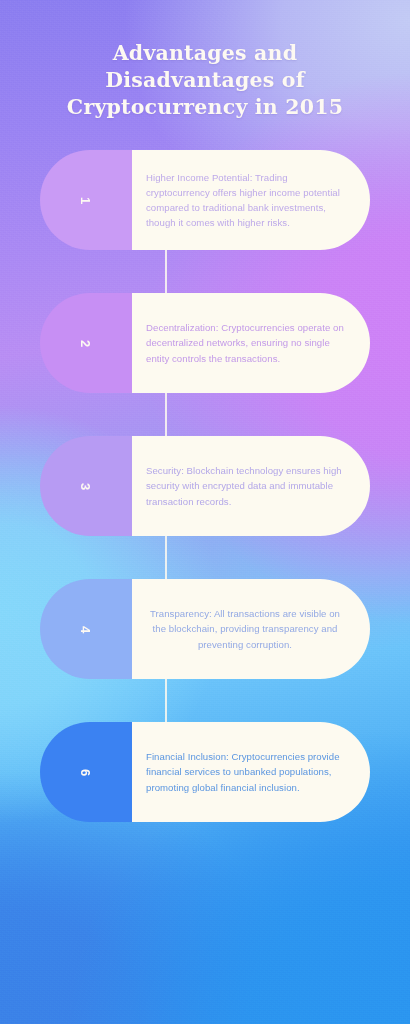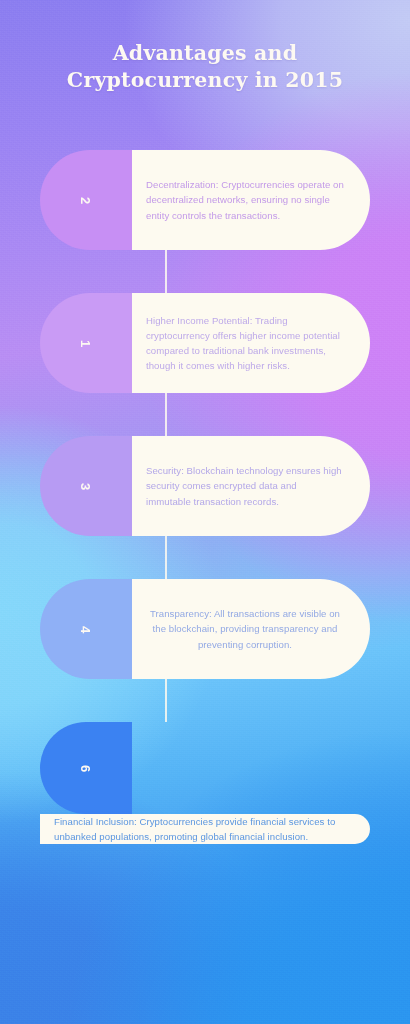--- a/index.html
+++ b/index.html
@@ -74,21 +74,21 @@
     padding:0 40px;
   }
 
   .step {
     position:relative;
     height:100px;
     margin-bottom:43px;
     display:flex;
     align-items:stretch;
   }
-  .step:last-child { margin-bottom:0;flex-direction:column; }
+  .step:last-child { margin-bottom:0; }
 
   
   .connector {
     position:absolute;
     left:125px;
     top:100px;
     width:2px;
     height:43px;
     background:rgba(253,249,240,.85);
     z-index:0;
@@ -155,52 +155,53 @@
   .step.tall .connector { top:112px; }
 </style>
 </head>
 <body>
 
 <div id="bg-base"></div>
 <div id="bg-noise"></div>
 
 <h1 id="title">
   <span class="tl">Advantages and</span>
+  <span class="tl">Disadvantages of</span>
   <span class="tl">Cryptocurrency in 2015</span>
 </h1>
 
 <div id="steps">
 
+  <div class="step s1">
+    <div class="connector"></div>
+    <div class="badge">
+      <span class="badge-num">1</span>
+    </div>
+    <div class="panel">
+      <p class="panel-text">Higher Income Potential: Trading cryptocurrency offers higher income potential compared to traditional bank investments, though it comes with higher risks.</p>
+    </div>
+  </div>
+
   <div class="step s2">
     <div class="connector"></div>
     <div class="badge">
       <span class="badge-num">2</span>
     </div>
     <div class="panel">
       <p class="panel-text">Decentralization: Cryptocurrencies operate on decentralized networks, ensuring no single entity controls the transactions.</p>
     </div>
   </div>
 
-  <div class="step s1">
-    <div class="connector"></div>
-    <div class="badge">
-      <span class="badge-num">1</span>
-    </div>
-    <div class="panel">
-      <p class="panel-text">Higher Income Potential: Trading cryptocurrency offers higher income potential compared to traditional bank investments, though it comes with higher risks.</p>
-    </div>
-  </div>
-
   <div class="step s3">
     <div class="connector"></div>
     <div class="badge">
       <span class="badge-num">3</span>
     </div>
     <div class="panel">
-      <p class="panel-text">Security: Blockchain technology ensures high security comes encrypted data and immutable transaction records.</p>
+      <p class="panel-text">Security: Blockchain technology ensures high security with encrypted data and immutable transaction records.</p>
     </div>
   </div>
 
   <div class="step s4">
     <div class="connector"></div>
     <div class="badge">
       <span class="badge-num">4</span>
     </div>
     <div class="panel">
       <p class="panel-text">Transparency: All transactions are visible on the blockchain, providing transparency and preventing corruption.</p>

